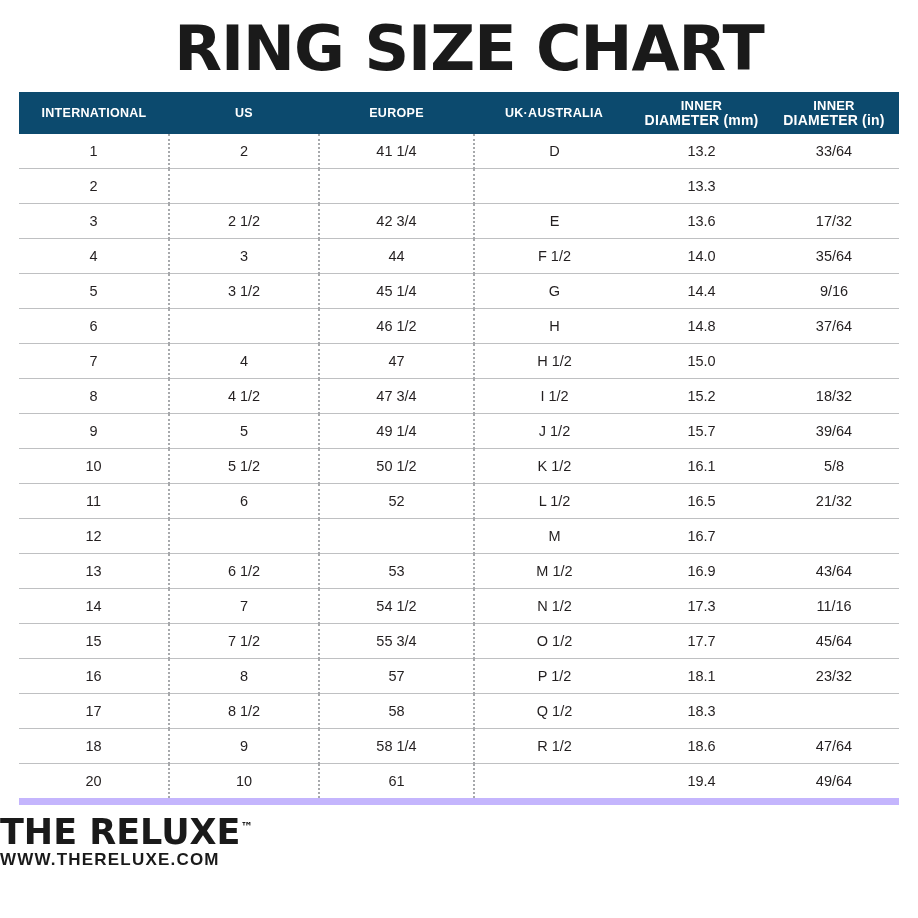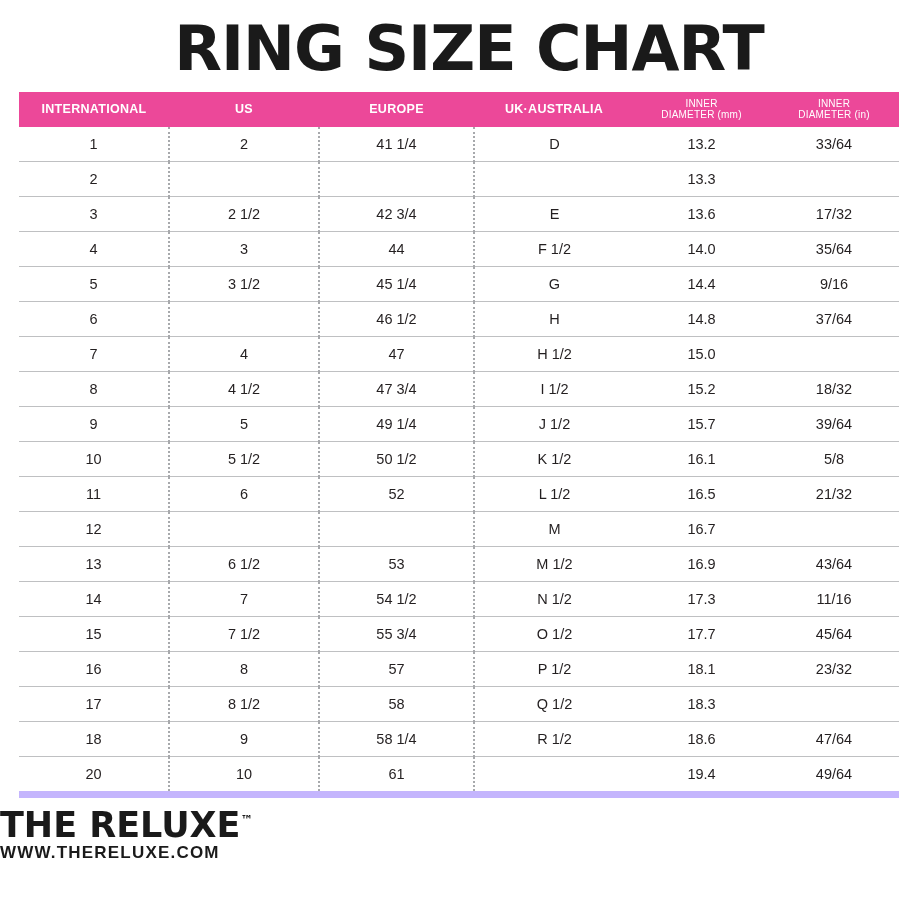--- a/index.html
+++ b/index.html
@@ -32,41 +32,41 @@
     color: #1a1a1a;
     margin-left: 20px;
   }
   table.chart {
     width: 880px;
     margin: 0 auto;
     border-collapse: collapse;
     table-layout: fixed;
   }
   table.chart thead th {
-    background: #ec4899;
+    background: #0c4a6e;
     color: #ffffff;
     font-size: 12.5px;
     font-weight: bold;
     letter-spacing: 0.3px;
     padding: 7px 2px;
     text-align: center;
     vertical-align: middle;
     line-height: 1.05;
     border: none;
   }
   table.chart thead th .sub {
     display: block;
-    font-size: 10px;
-    font-weight: normal;
+    font-size: 14px;
+    font-weight: bold;
     letter-spacing: 0.2px;
   }
   table.chart thead th .hdr-top {
     display: block;
-    font-size: 10px;
-    font-weight: normal;
+    font-size: 13px;
+    font-weight: bold;
     letter-spacing: 0.2px;
   }
   table.chart tbody td {
     height: 32px;
     font-size: 14.5px;
     text-align: center;
     vertical-align: middle;
     border-bottom: 1px solid #bfc0c2;
     color: #231f20;
   }

